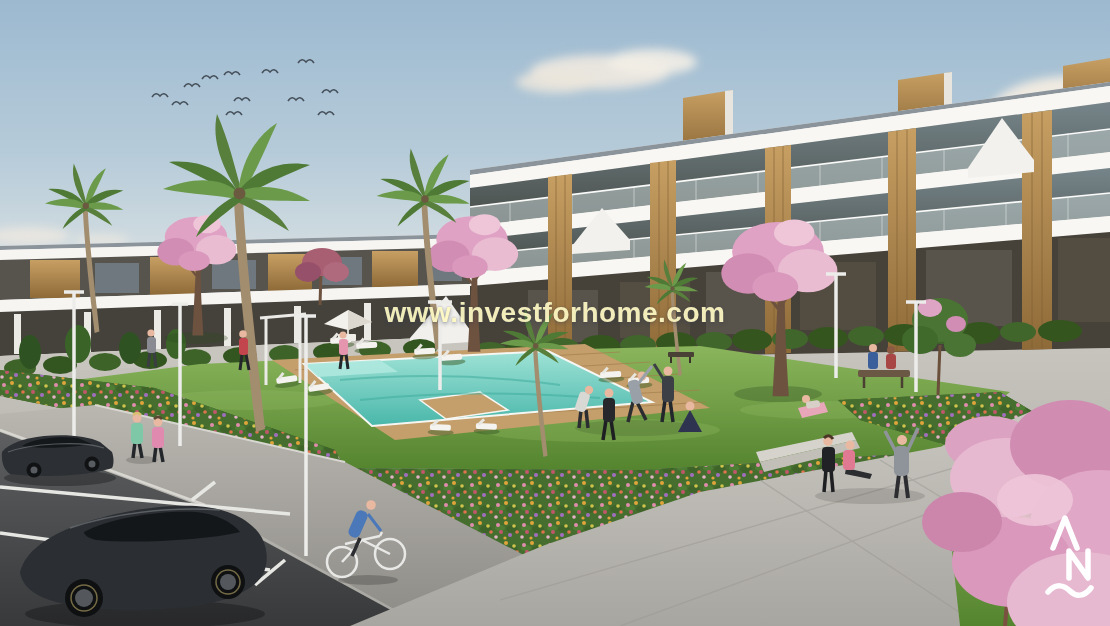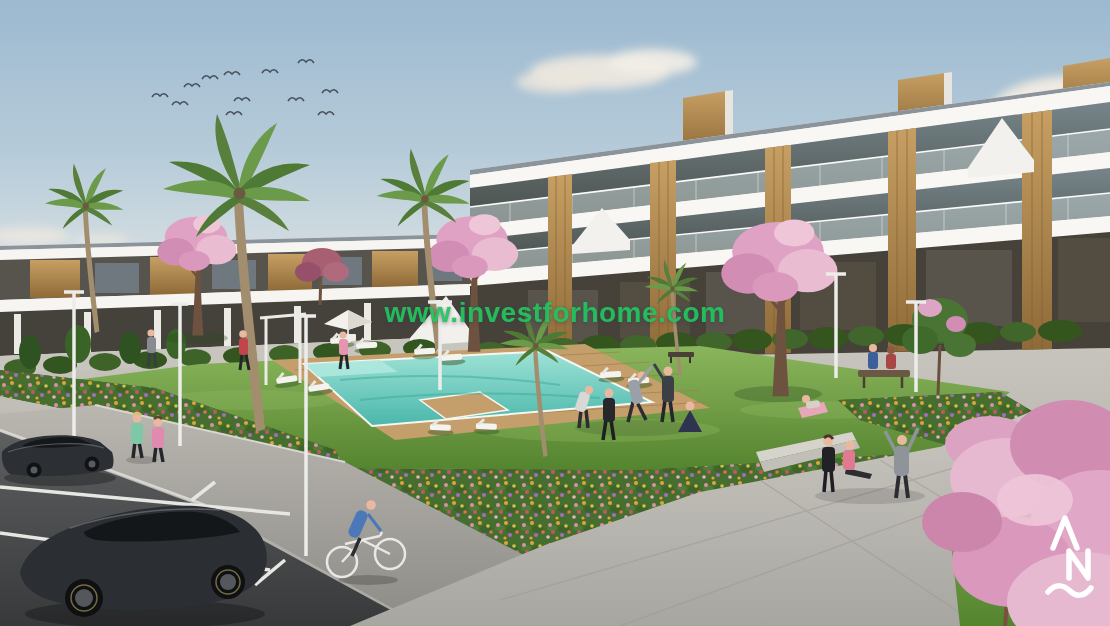--- a/index.html
+++ b/index.html
@@ -1,20 +1,20 @@
 <!DOCTYPE html>
 <html><head>
 <meta charset="utf-8">
 <style>
   html,body{margin:0;padding:0;background:#222;}
   #stage{position:relative;width:1110px;height:626px;overflow:hidden;
          font-family:"Liberation Sans",sans-serif;}
   #stage svg{position:absolute;left:0;top:0;}
   .watermark{position:absolute;left:0;top:297px;width:1110px;text-align:center;
-    font-size:28px;font-weight:bold;letter-spacing:.5px;color:#22c55e;opacity:.93;
+    font-size:28px;font-weight:bold;letter-spacing:.5px;color:#fef9c3;opacity:.93;
     text-shadow:0 2px 4px rgba(50,60,80,.45), 0 0 2px rgba(80,80,100,.4);
     pointer-events:none;}
 </style>
 </head>
 <body>
 
 <div id="stage">
 <svg width="1110" height="626" viewBox="0 0 1110 626">
 <defs>
   <linearGradient id="skyG" x1="0" y1="0" x2="0" y2="1">

